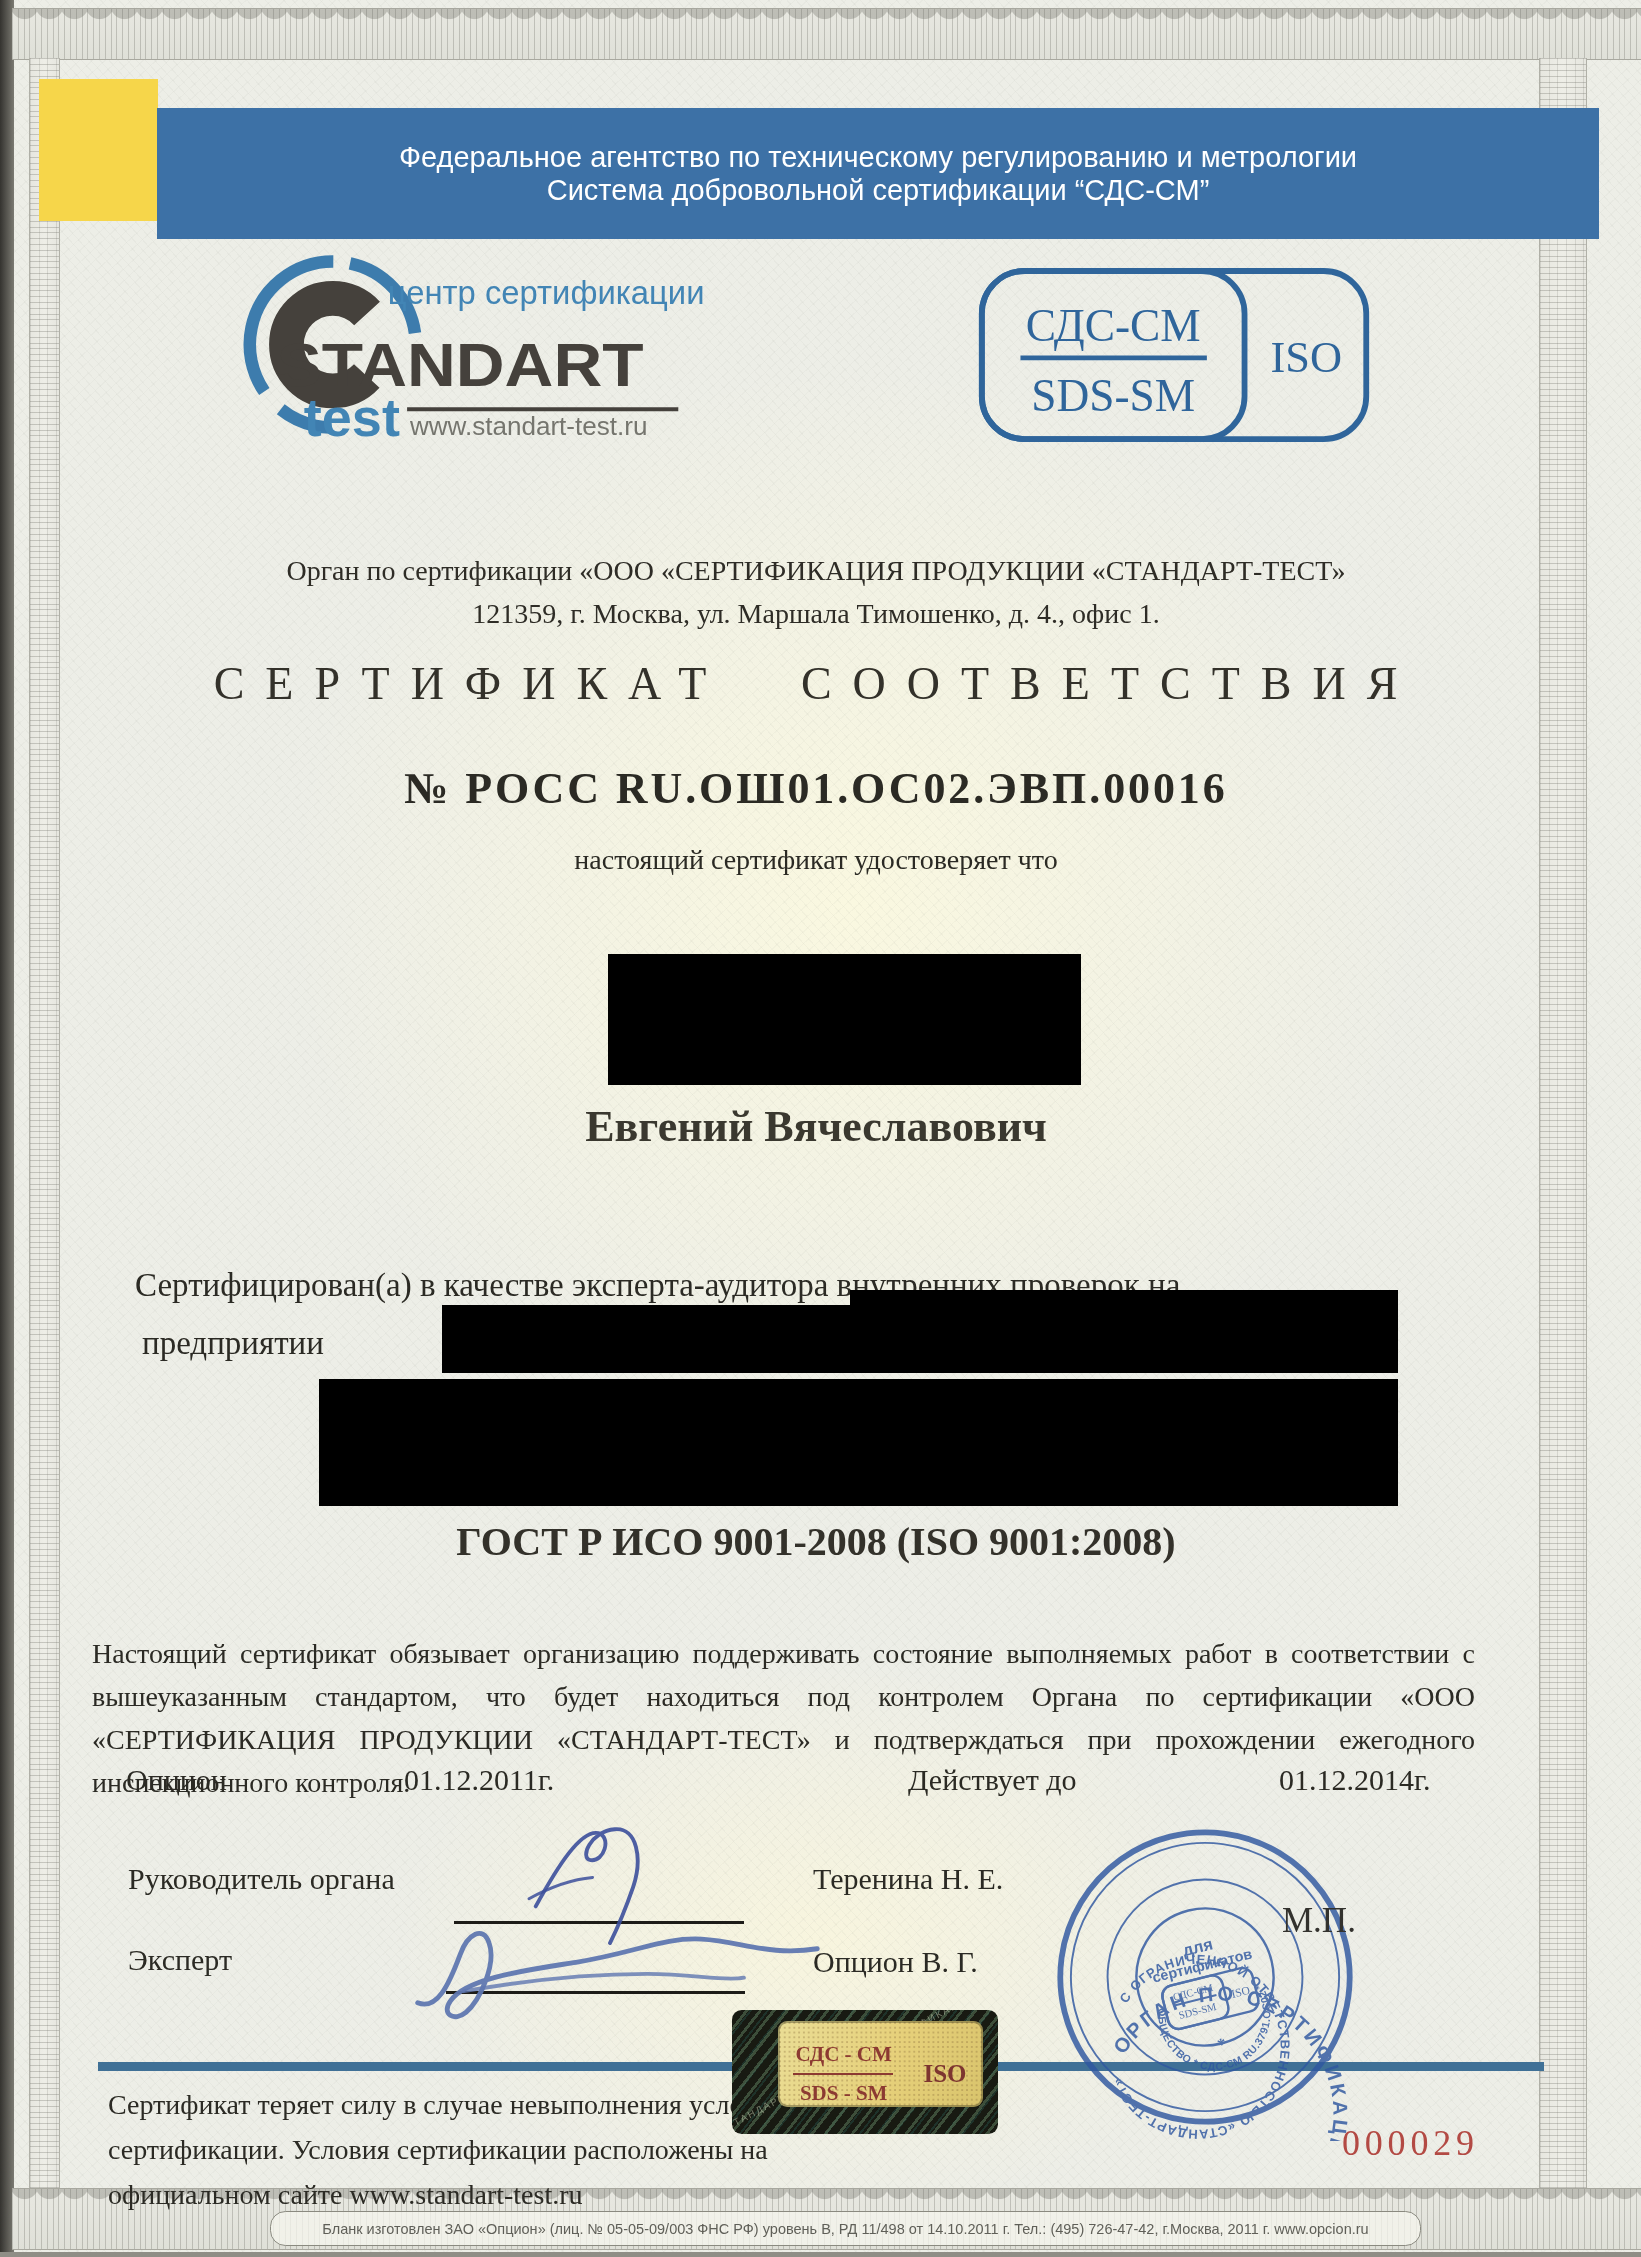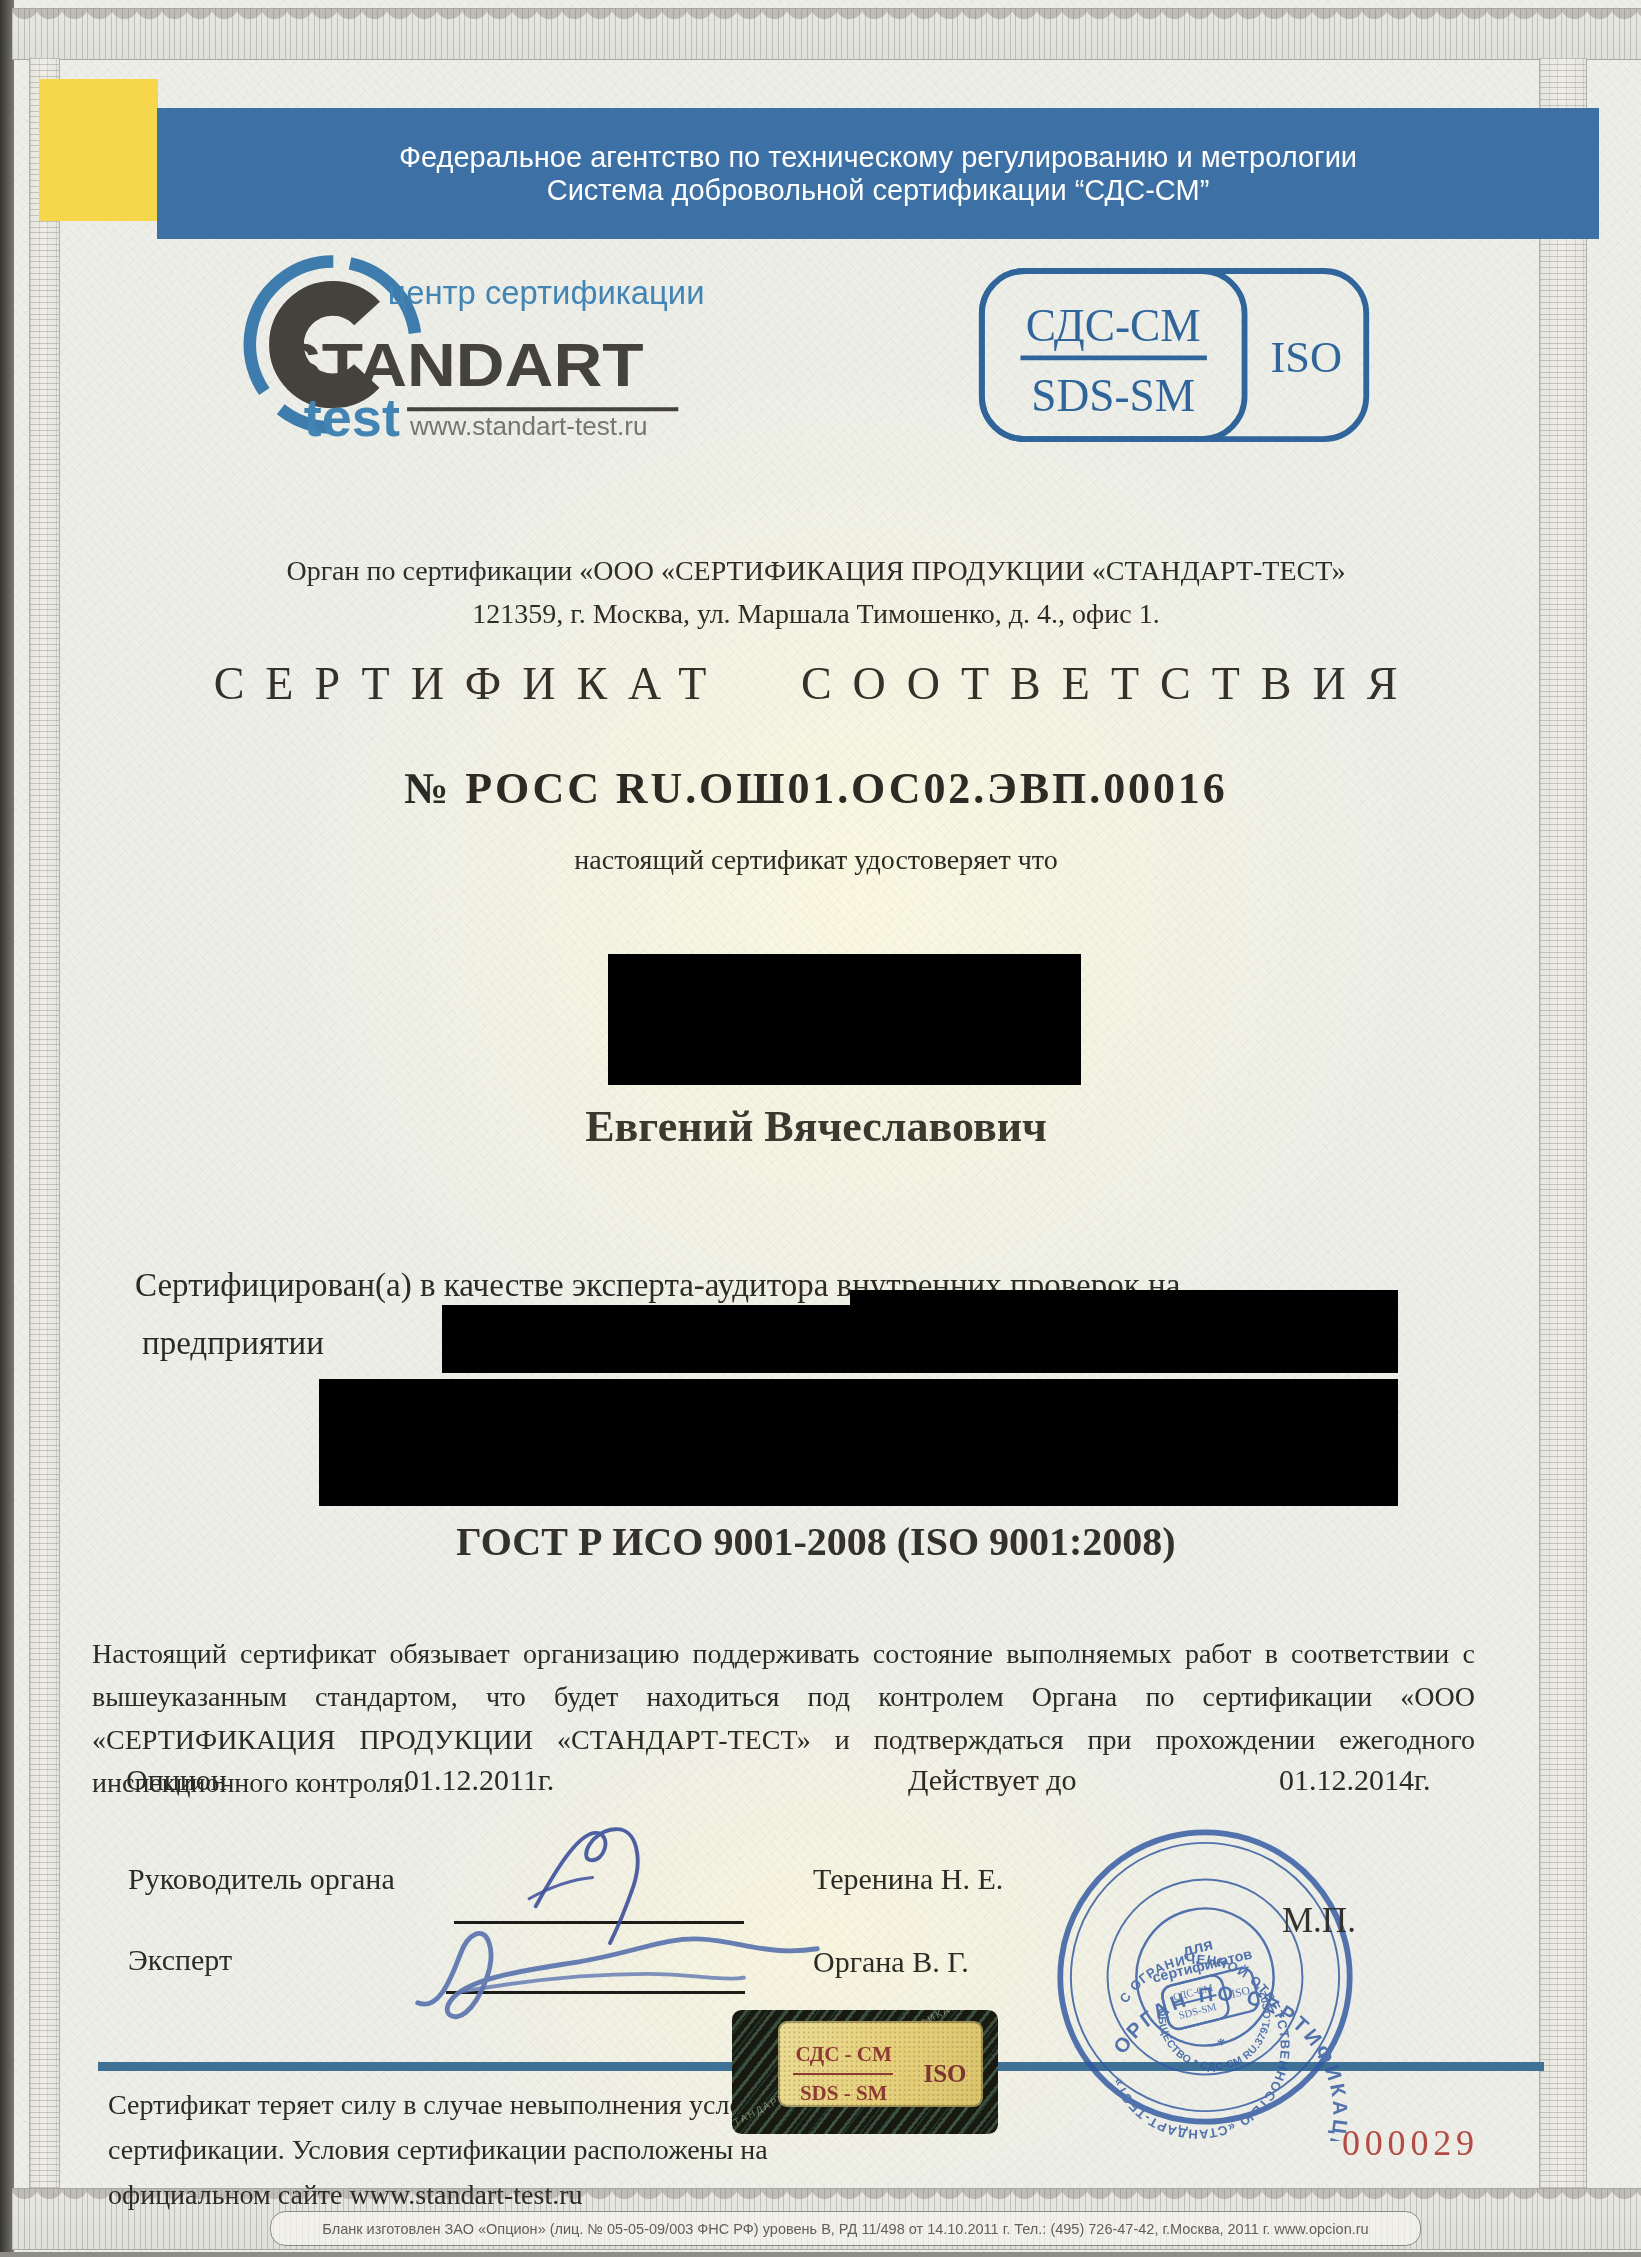--- a/index.html
+++ b/index.html
@@ -111,21 +111,21 @@
   <div class="abs" style="left:126px;top:1763px;font-size:30px;">Опцион</div>
   <div class="abs" style="left:404px;top:1763px;font-size:30px;">01.12.2011г.</div>
   <div class="abs" style="left:888px;top:1763px;font-size:30px;margin-left:20px;">Действует до</div>
   <div class="abs" style="left:1279px;top:1763px;font-size:30px;">01.12.2014г.</div>
 
   <div class="abs" style="left:128px;top:1862px;font-size:30px;">Руководитель органа</div>
   <div class="abs sigline" style="left:454px;top:1921px;width:290px;"></div>
   <div class="abs" style="left:813px;top:1862px;font-size:30px;">Теренина Н. Е.</div>
   <div class="abs" style="left:128px;top:1943px;font-size:30px;">Эксперт</div>
   <div class="abs sigline" style="left:446px;top:1991px;width:299px;"></div>
-  <div class="abs" style="left:813px;top:1945px;font-size:30px;">Органа В. Г.</div>
+  <div class="abs" style="left:813px;top:1945px;font-size:30px;">Опцион В. Г.</div>
 
   <div class="abs" style="left:521px;top:1810px;width:203px;height:135px;">
     <svg width="203" height="135" viewBox="0 0 210 140">
       <path d="M 15,100 C 38,58 62,20 80,24 C 94,28 86,54 72,52 C 60,50 72,22 97,20 C 120,18 126,50 116,80 C 108,103 100,122 92,138" fill="none" stroke="#3c4f9b" stroke-width="4" stroke-linecap="round" opacity=".9"></path>
       <path d="M 8,92 C 30,80 52,72 74,70" fill="none" stroke="#3c4f9b" stroke-width="3" stroke-linecap="round" opacity=".85"></path>
     </svg>
   </div>
   <div class="abs" style="left:404px;top:1914px;width:425px;height:111px;">
     <svg width="425" height="111" viewBox="0 0 440 115">
       <path d="M 14,92 C 34,100 46,74 58,42 C 66,20 82,12 88,30 C 96,52 78,90 64,102 C 52,112 38,104 48,90 C 64,66 128,58 178,50 C 240,40 268,24 308,26 C 348,28 378,44 428,36" fill="none" stroke="#5f77b0" stroke-width="5" stroke-linecap="round" opacity=".95"></path>

